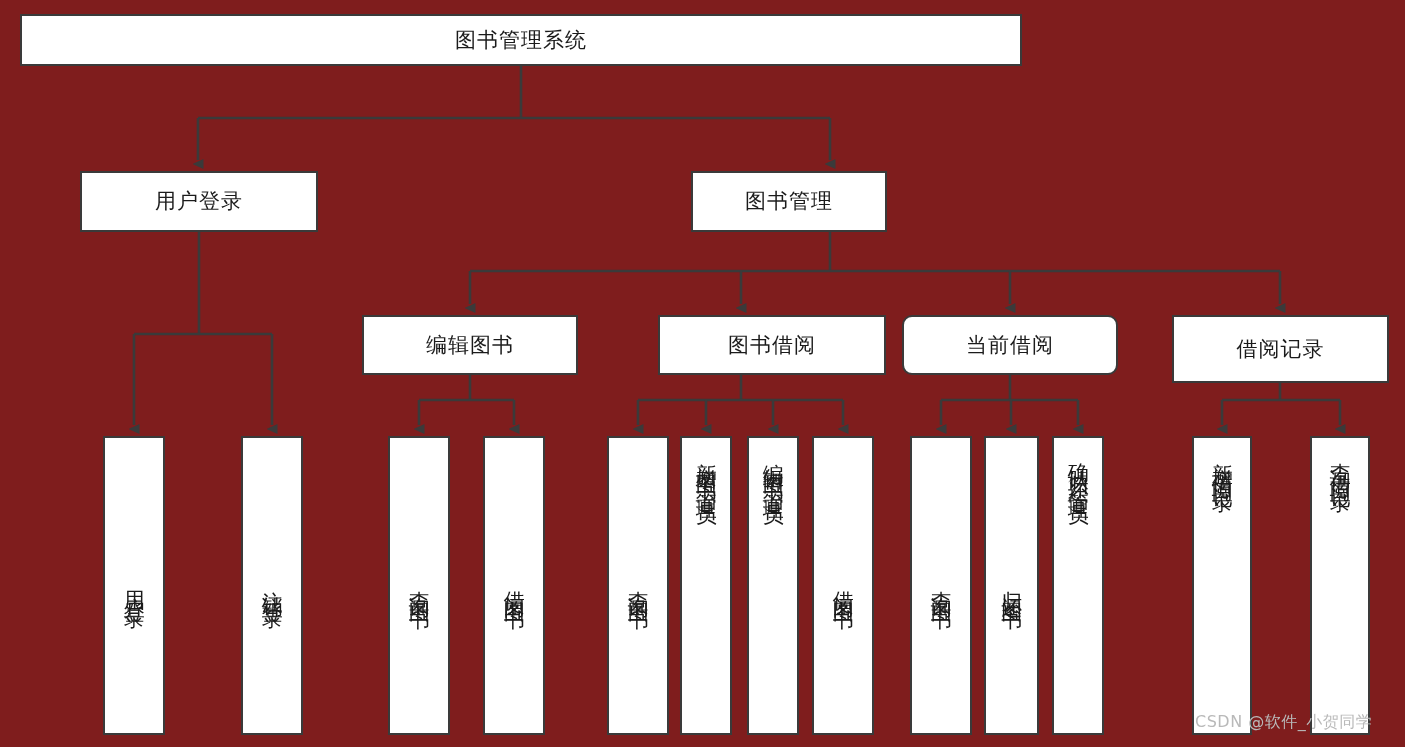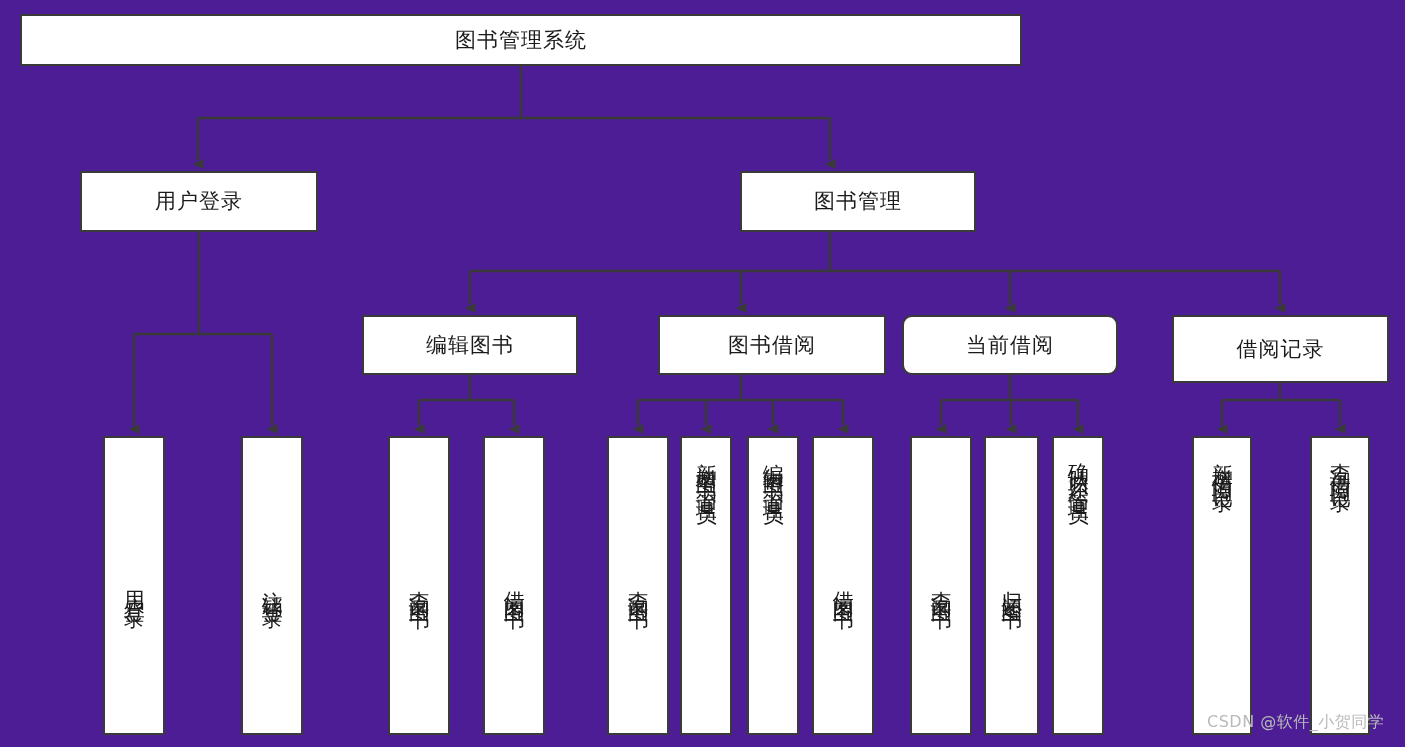--- a/index.html
+++ b/index.html
@@ -7,21 +7,21 @@
     padding: 0;
     background: #ffffff;
   }
   body {
     font-family: "DejaVu Sans", "Liberation Sans", sans-serif;
   }
   #canvas {
     position: relative;
     width: 1405px;
     height: 747px;
-    background: #4c1d95;
+    background: #7f1d1d;
     overflow: hidden;
   }
   #edges {
     position: absolute;
     left: 0;
     top: 0;
     width: 1405px;
     height: 747px;
     pointer-events: none;
   }
@@ -129,21 +129,21 @@
     </g>
   </svg>
 
   <div class="node root" style="left:20px; top:14px; width:1002px; height:52px;">
     <span class="label">图书管理系统</span>
   </div>
 
   <div class="node horiz" style="left:80px; top:171px; width:238px; height:61px;">
     <span class="label">用户登录</span>
   </div>
-  <div class="node horiz" style="left:740px; top:171px; width:236px; height:61px;">
+  <div class="node horiz" style="left:691px; top:171px; width:196px; height:61px;">
     <span class="label">图书管理</span>
   </div>
 
   <div class="node horiz" style="left:362px; top:315px; width:216px; height:60px;">
     <span class="label">编辑图书</span>
   </div>
   <div class="node horiz" style="left:658px; top:315px; width:228px; height:60px;">
     <span class="label">图书借阅</span>
   </div>
   <div class="node horiz" style="left:902px; top:315px; width:216px; height:60px;border-radius:10px;">
@@ -188,15 +188,15 @@
         <span class="label">确认归还（管理员）</span>
       </div>
       <div class="node vert" style="left: 1192px; top: 436px; width: 60px; height: 299px;">
         <span class="label">新增借阅记录</span>
       </div>
       <div class="node vert" style="left: 1310px; top: 436px; width: 60px; height: 299px;">
         <span class="label">查询借阅记录</span>
       </div>
     </div>
 
-  <div id="watermark" style="left:1195px; top:712px;padding-left:12px;">CSDN @软件_小贺同学</div>
+  <div id="watermark" style="left:1195px; top:712px;">CSDN @软件_小贺同学</div>
 
 </div>
 
 </body></html>

